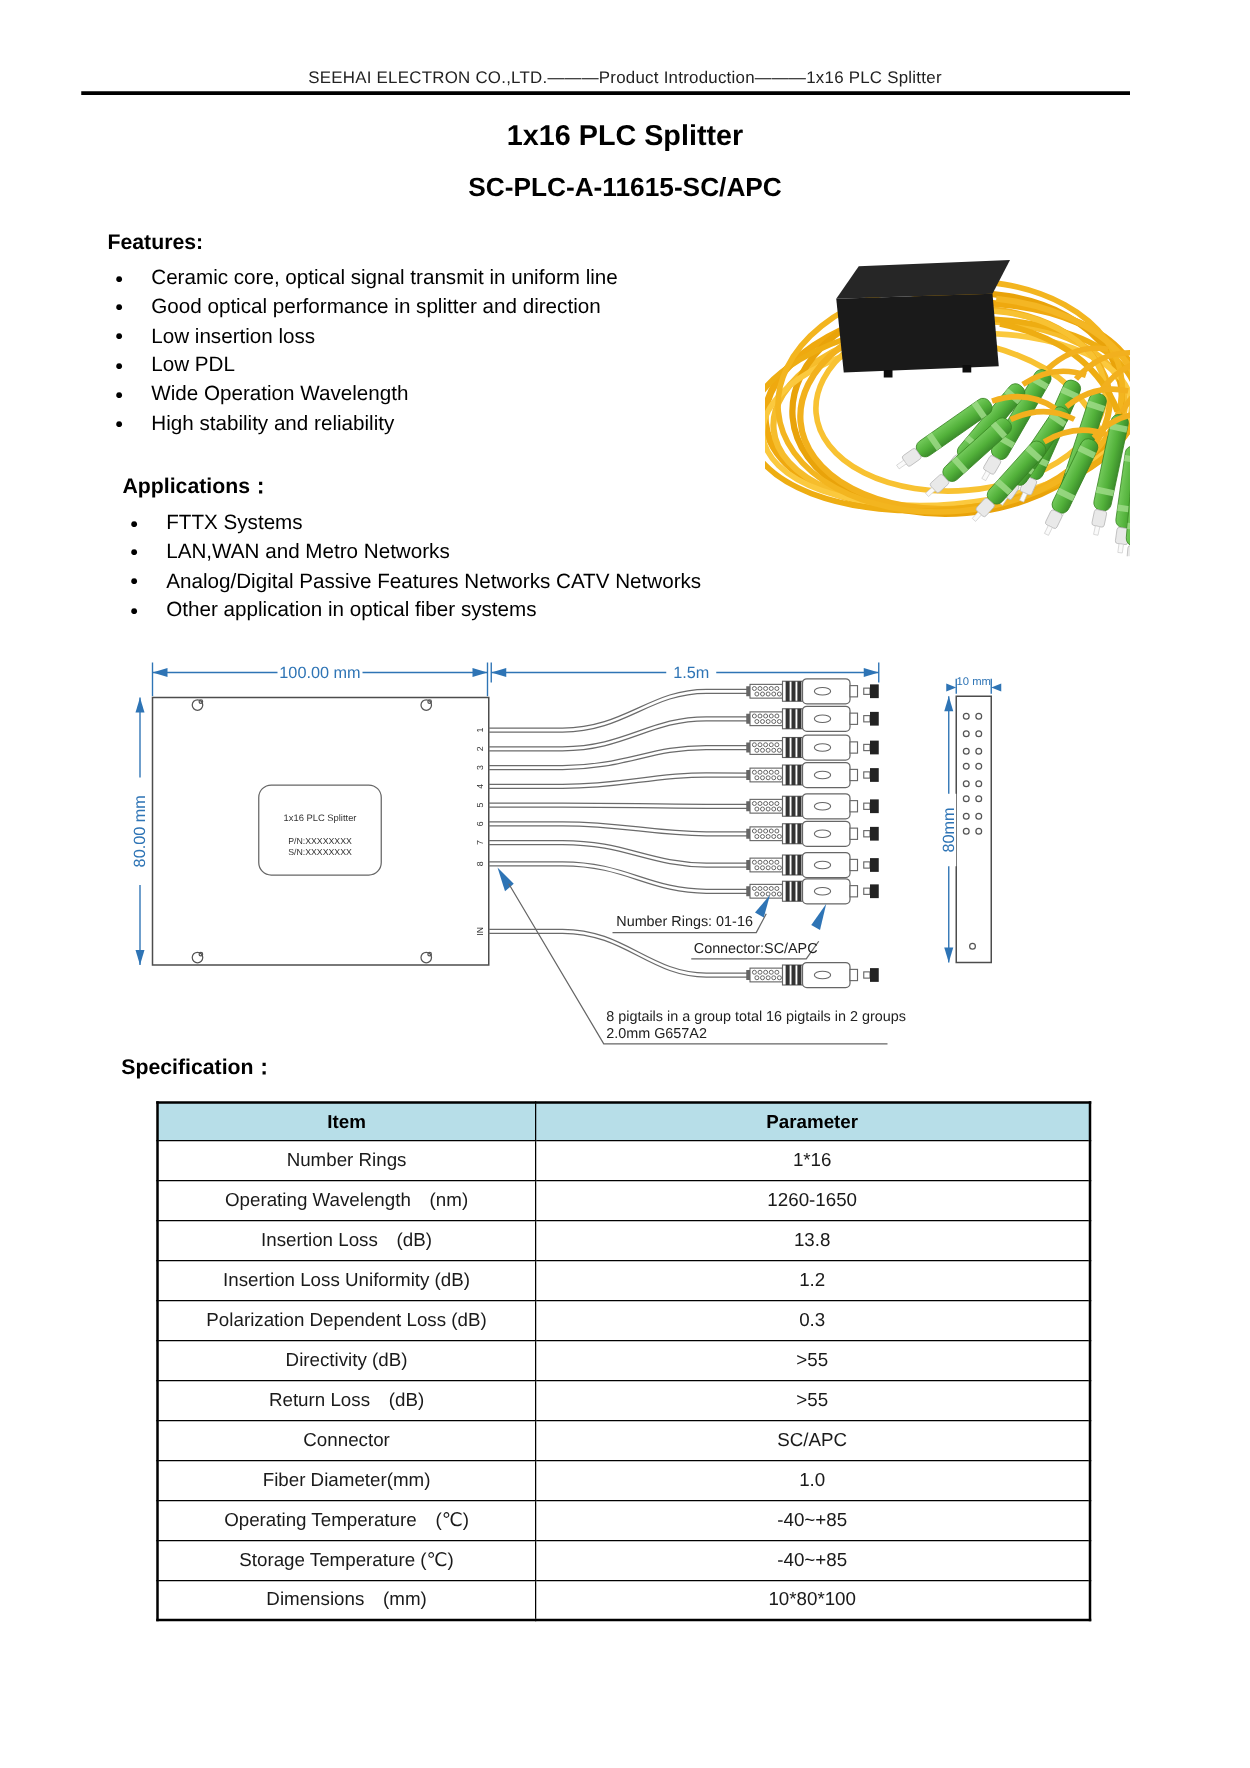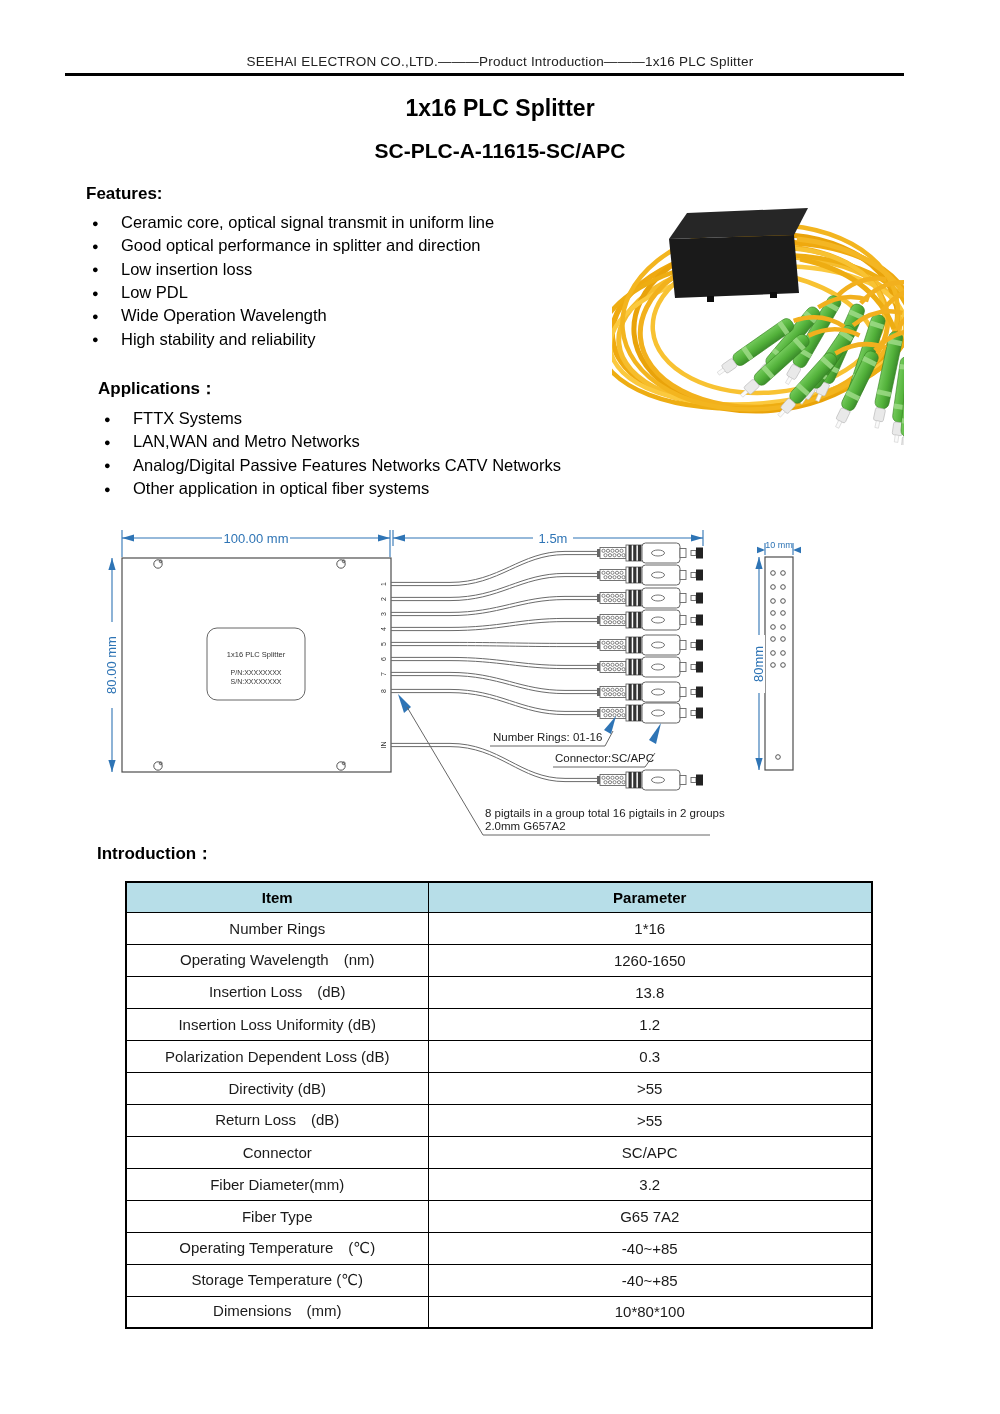--- a/index.html
+++ b/index.html
@@ -412,21 +412,21 @@
         <text class="cotx" x="470" y="245">Connector:SC/APC</text>
 
         <polygon class="dar" points="313,177 319,196 326,190"></polygon>
         <path class="clln" d="M322,190 L398,318 L625,318"></path>
         <text class="cotx" x="400" y="300">8  pigtails in a group total 16 pigtails in 2 groups</text>
         <text class="cotx" x="400" y="313">2.0mm G657A2</text>
       </g>
     </svg>
   </div>
 
-  <div class="section-heading spec-heading">Introduction：</div>
+  <div class="section-heading spec-heading">Specification：</div>
 
   <table class="spec">
     <thead>
       <tr>
         <th>Item</th>
         <th>Parameter</th>
       </tr>
     </thead>
     <tbody id="spec-rows">
         <tr>
@@ -456,25 +456,21 @@
         <tr>
           <td>Return Loss　(dB)</td>
           <td>&gt;55</td>
         </tr>
         <tr>
           <td>Connector</td>
           <td>SC/APC</td>
         </tr>
         <tr>
           <td>Fiber Diameter(mm)</td>
-          <td>3.2</td>
-        </tr>
-        <tr>
-          <td>Fiber Type</td>
-          <td>G65 7A2</td>
+          <td>1.0</td>
         </tr>
         <tr>
           <td>Operating Temperature　(℃)</td>
           <td>-40~+85</td>
         </tr>
         <tr>
           <td>Storage Temperature (℃)</td>
           <td>-40~+85</td>
         </tr>
         <tr>

